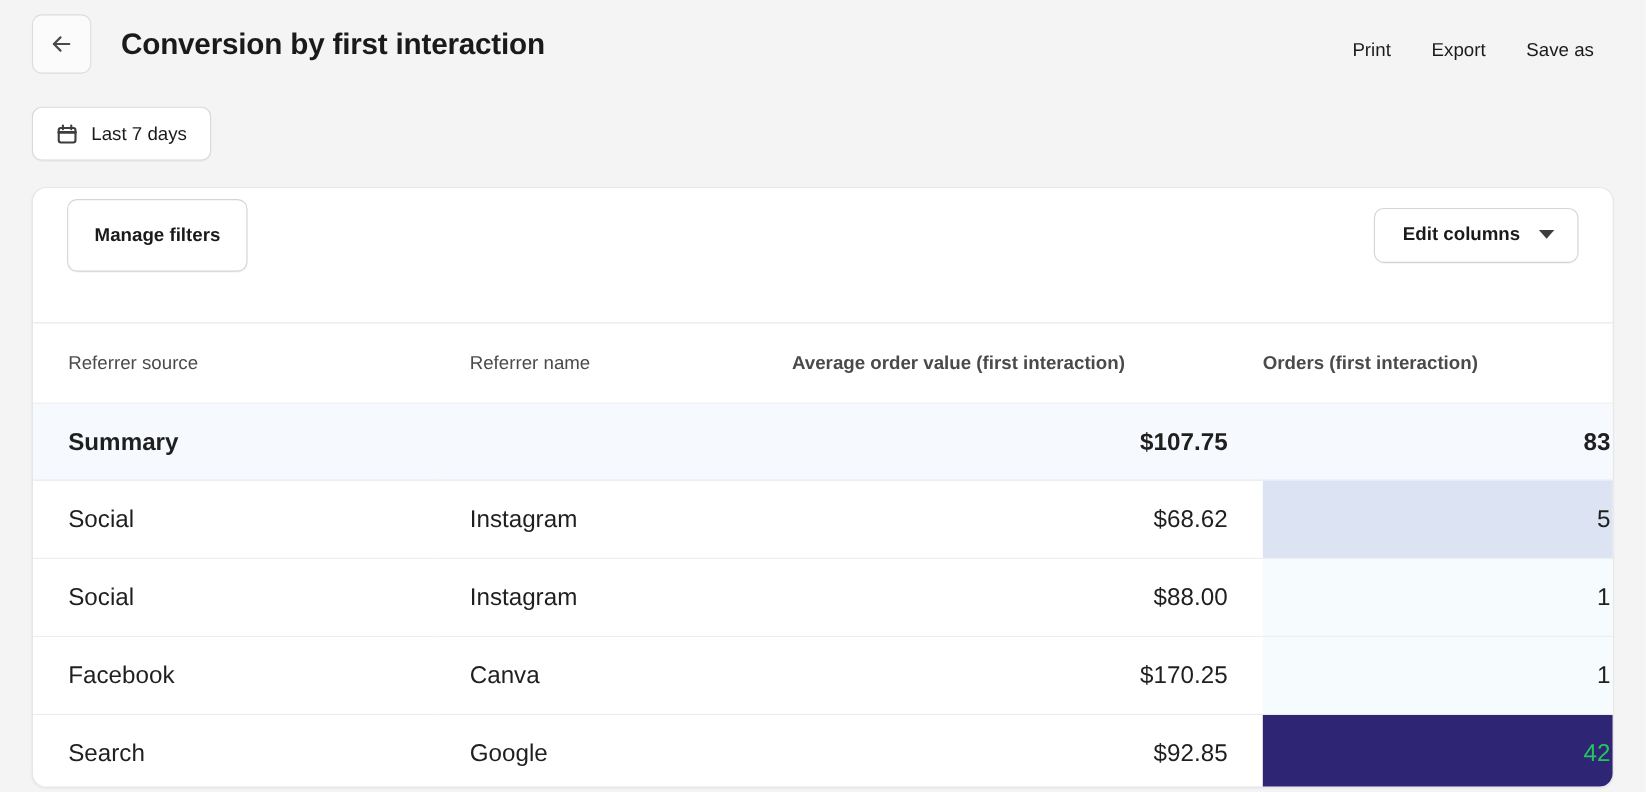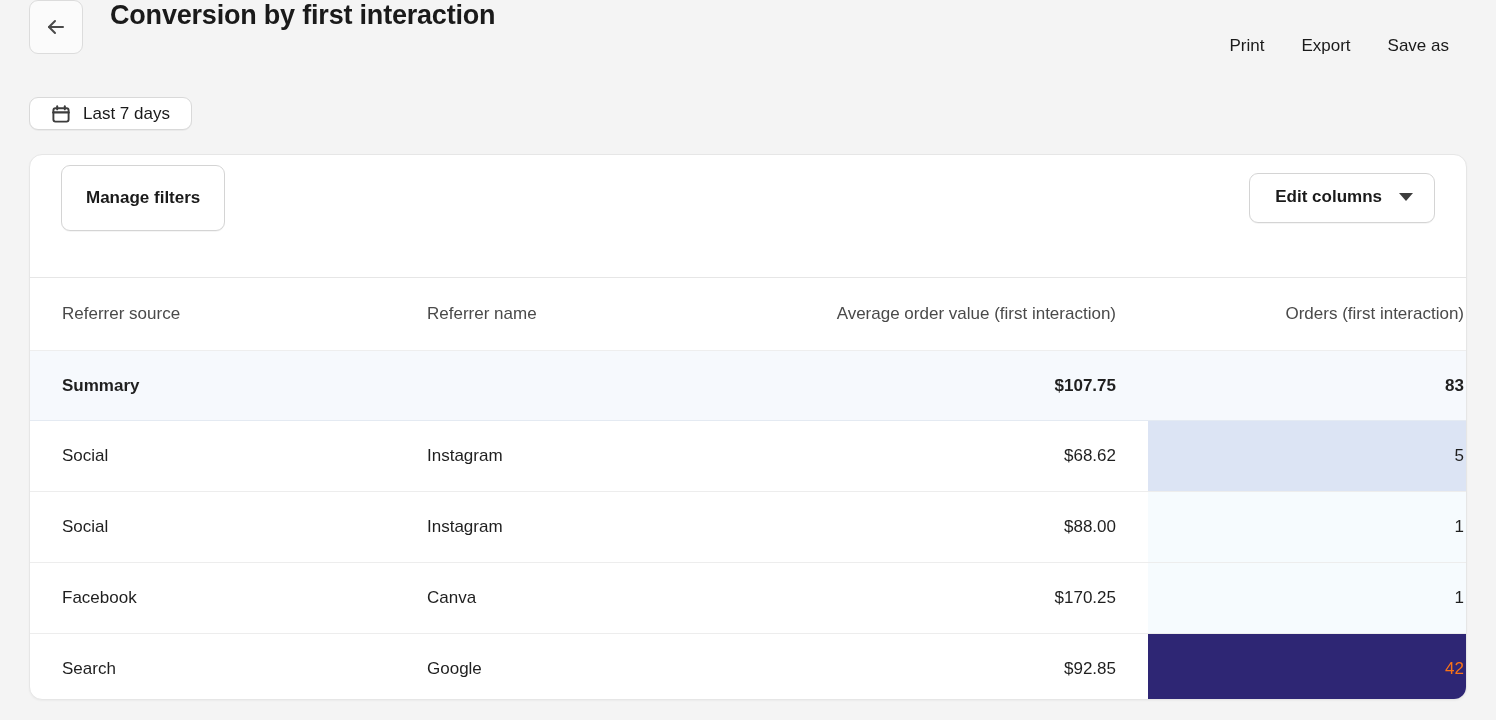--- a/index.html
+++ b/index.html
@@ -13,20 +13,21 @@
     background: #f4f4f4;
     font-family: "Liberation Sans", sans-serif;
     color: #1a1a1a;
     overflow: hidden;
   }
 
   
   .topbar {
     height: 80px;
     display: flex;
+    align-items: center;
     padding: 0 45px 0 29px;
   }
   .back-btn {
     width: 54px;
     height: 54px;
     border: 1px solid #dcdcdc;
     border-radius: 9px;
     background: #fbfbfb;
     display: flex;
     align-items: center;
@@ -62,21 +63,21 @@
   }
 
   
   .filter-row {
     padding: 17px 0 0 29px;
   }
   .date-btn {
     display: inline-flex;
     align-items: center;
     gap: 12px;
-    height: 33px;
+    height: 49px;
     padding: 0 21px;
     background: #ffffff;
     border: 1px solid #d9d9d9;
     border-radius: 9px;
     font-size: 17px;
     color: #1a1a1a;
     cursor: pointer;
     font-family: inherit;
     box-shadow: 0 1px 0 rgba(0,0,0,0.04);
   }
@@ -155,25 +156,25 @@
 
   .tbl thead th {
     height: 73px;
     font-size: 17px;
     color: #4a4a4a;
     border-top: 1px solid #e6e6e6;
     border-bottom: 1px solid #eeeeee;
     vertical-align: middle;
   }
   .th-inner { padding: 0 0 0 32px; text-align: left; }
-  .th-inner.right { padding: 0 32px 0 0; text-align: right; }
+  .th-inner.right { padding: 0 32px 0 0; text-align: left; font-weight: bold; }
 
   .tbl tbody tr { height: 70px; }
   .tbl tbody td {
-    font-size: 17px;
+    font-size: 22px;
     color: #1f1f1f;
     border-bottom: 1px solid #ededed;
     vertical-align: middle;
     height: 70px;
   }
   .cell { padding: 0 0 0 32px; text-align: left; }
   .cell.right { padding: 0 32px 0 0; text-align: right; }
 
   tr.summary-row td {
     background: #f6f9fd;
@@ -316,18 +317,18 @@
           <td>
             <div class="cell">Search</div>
           </td>
           <td>
             <div class="cell">Google</div>
           </td>
           <td>
             <div class="cell right">$92.85</div>
           </td>
           <td class="heat" style="background: rgb(46, 38, 116);">
-            <div class="cell right" style="color: #f97316;">42</div>
+            <div class="cell right" style="color: #22c55e;">42</div>
           </td>
         </tr>
       </tbody>
   </table>
 </div>
 
 </body></html>

